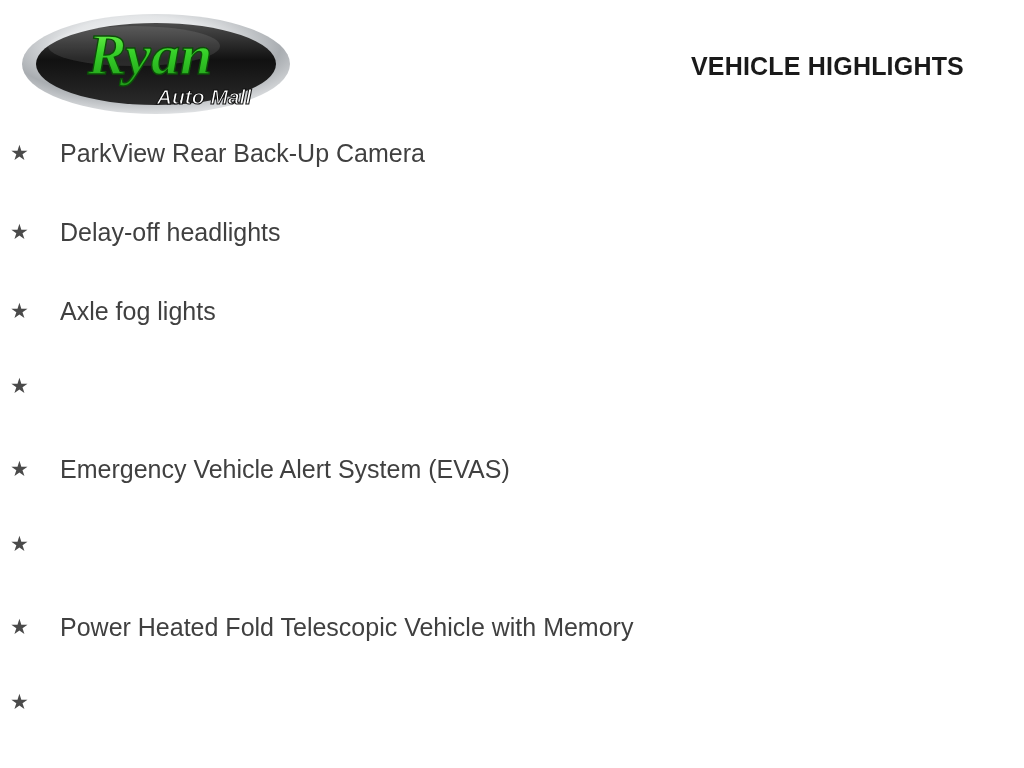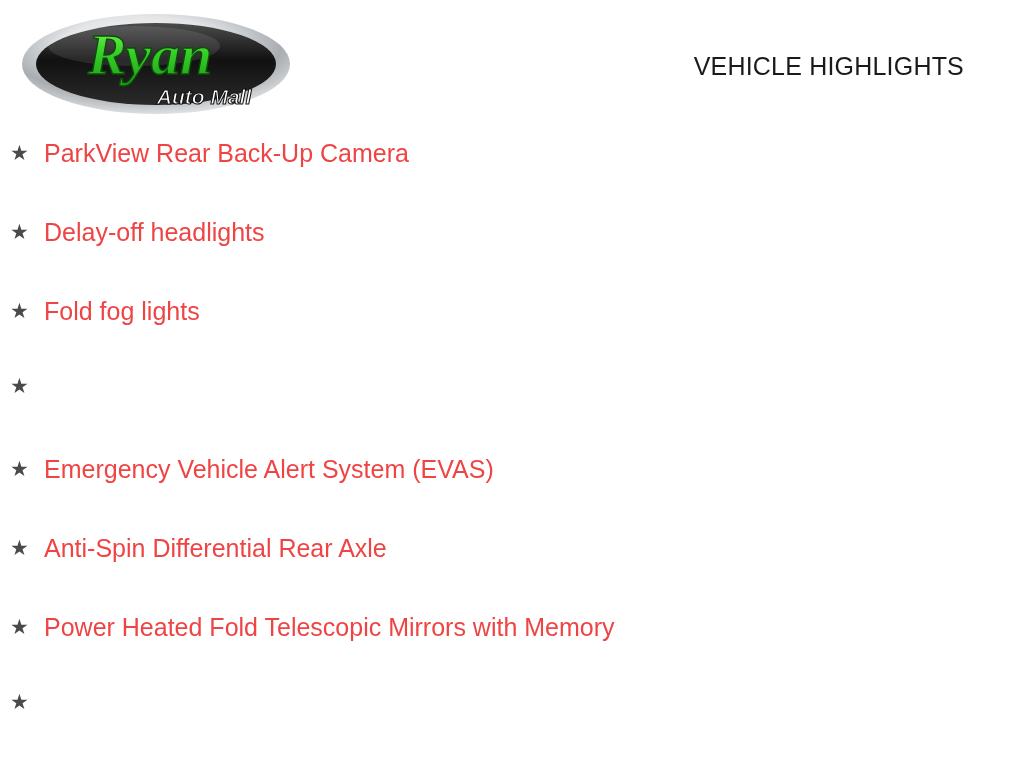--- a/index.html
+++ b/index.html
@@ -31,21 +31,21 @@
     left: 18px;
     top: 8px;
     width: 276px;
     height: 112px;
   }
   .page-title {
     position: absolute;
     right: 36px;
     top: 52px;
     font-size: 25px;
-    font-weight: normal;
+    font-weight: bold;
     letter-spacing: 0.2px;
     color: #1a1a1a;
     white-space: nowrap;
   }
   
   .highlights {
     position: absolute;
     left: 0;
     top: 140px;
     width: 1024px;
@@ -64,22 +64,23 @@
     flex: 0 0 auto;
     width: 34px;
     font-size: 21px;
     line-height: 1;
     color: #4a4a4a;
     transform: translateY(-2px);
   }
   .highlight-text {
     font-size: 25px;
     line-height: 1.1;
-    color: #ef4444;
+    color: #404040;
     white-space: nowrap;
+    margin-left: 16px;
   }
 </style>
 </head>
 <body>
 
 <div class="page">
 
   <div class="header">
 
     <div class="logo">
@@ -121,40 +122,39 @@
       <span class="highlight-text">ParkView Rear Back-Up Camera</span>
     </li>
 
     <li class="highlight-item">
       <span class="bullet-star">★</span>
       <span class="highlight-text">Delay-off headlights</span>
     </li>
 
     <li class="highlight-item">
       <span class="bullet-star">★</span>
-      <span class="highlight-text">Fold fog lights</span>
+      <span class="highlight-text">Axle fog lights</span>
     </li>
 
     <li class="highlight-item">
       <span class="bullet-star">★</span>
     </li>
 
     <li class="highlight-item">
       <span class="bullet-star">★</span>
       <span class="highlight-text">Emergency Vehicle Alert System (EVAS)</span>
     </li>
 
     <li class="highlight-item">
       <span class="bullet-star">★</span>
-      <span class="highlight-text">Anti-Spin Differential Rear Axle</span>
     </li>
 
     <li class="highlight-item">
       <span class="bullet-star">★</span>
-      <span class="highlight-text">Power Heated Fold Telescopic Mirrors with Memory</span>
+      <span class="highlight-text">Power Heated Fold Telescopic Vehicle with Memory</span>
     </li>
 
     <li class="highlight-item">
       <span class="bullet-star">★</span>
     </li>
 
   </ul>
 </div>
 
 </body></html>

